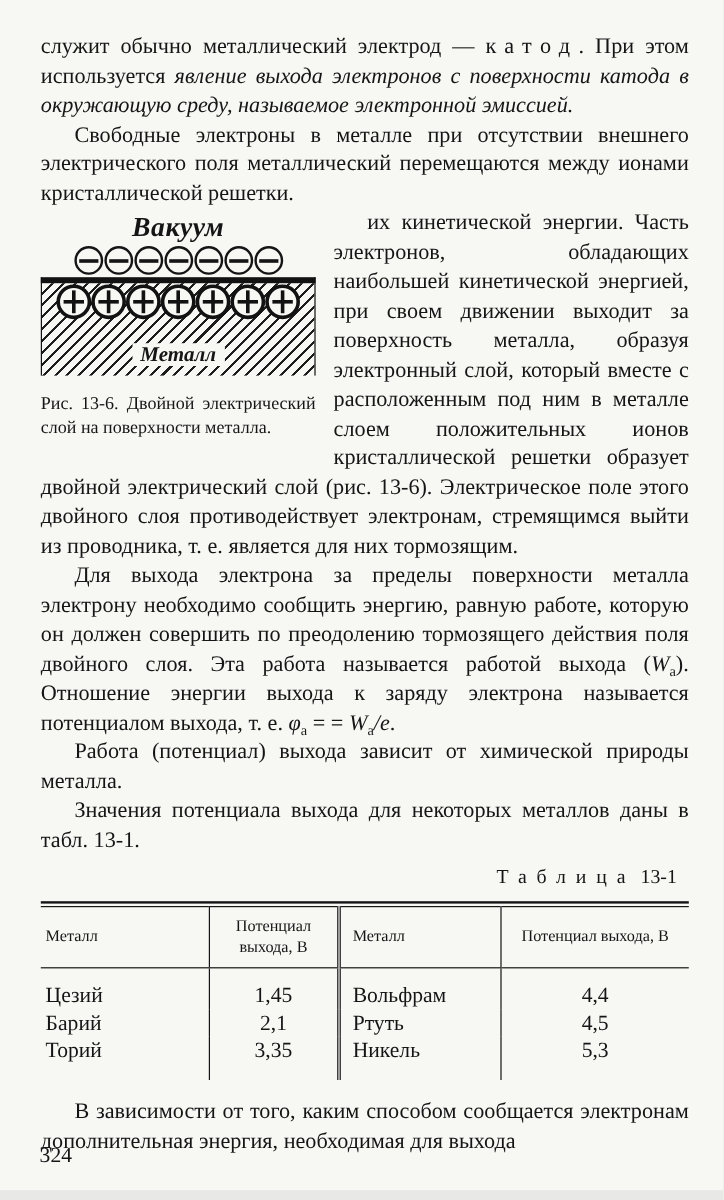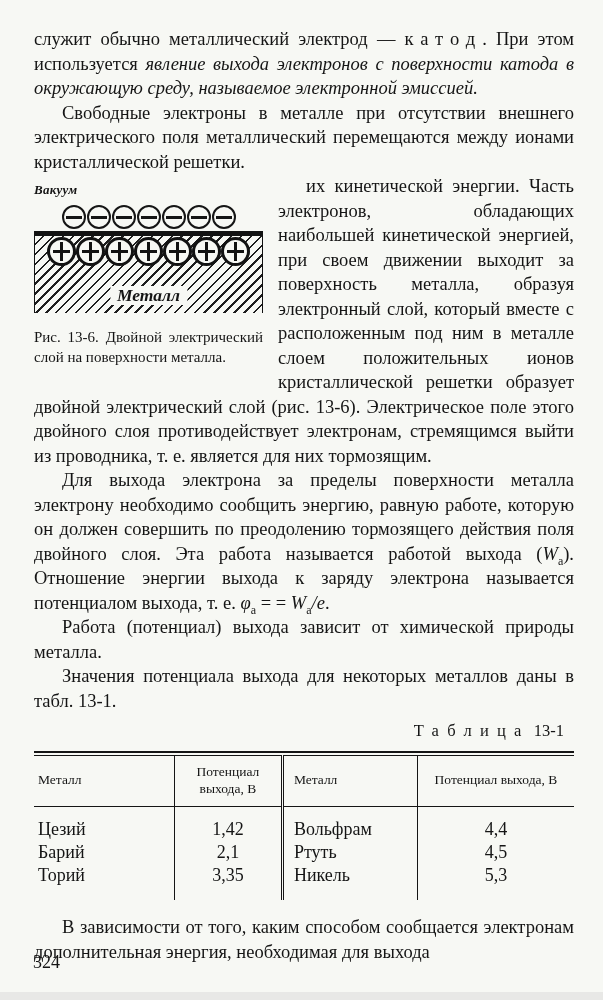--- a/index.html
+++ b/index.html
@@ -23,23 +23,23 @@
   .fvar{font-style:italic;}
 
   
   .figure{
     float:left;display:block;
     width:229px;
     margin:5px 15px 4px 0;
     text-indent:0;
   }
   .fig-vacuum{
-    display:block;text-align:left;
+    display:block;text-align:center;
     font-style:italic;font-weight:bold;
-    font-size:13px;line-height:21px;
+    font-size:23px;line-height:21px;
     margin-bottom:5px;letter-spacing:.02em;
   }
   .minus-row{display:flex;justify-content:center;gap:1px;}
   .mcircle{
     position:relative;display:inline-block;box-sizing:border-box;
     width:24px;height:24px;border:2.6px solid #151515;border-radius:50%;
     background:#f7f8f4;flex:0 0 auto;
   }
   .mcircle::after{
     content:"";position:absolute;left:2px;right:2px;top:50%;
@@ -170,21 +170,21 @@
         <tr>
           <th class="c1">Металл</th>
           <th class="c2">Потенциал выхода, В</th>
           <th class="c3">Металл</th>
           <th class="c4">Потенциал выхода, В</th>
         </tr>
       </thead>
       <tbody>
         <tr>
           <td class="c1">Цезий</td>
-          <td class="c2">1,42</td>
+          <td class="c2">1,45</td>
           <td class="c3">Вольфрам</td>
           <td class="c4">4,4</td>
         </tr>
         <tr>
           <td class="c1">Барий</td>
           <td class="c2">2,1</td>
           <td class="c3">Ртуть</td>
           <td class="c4">4,5</td>
         </tr>
         <tr>

